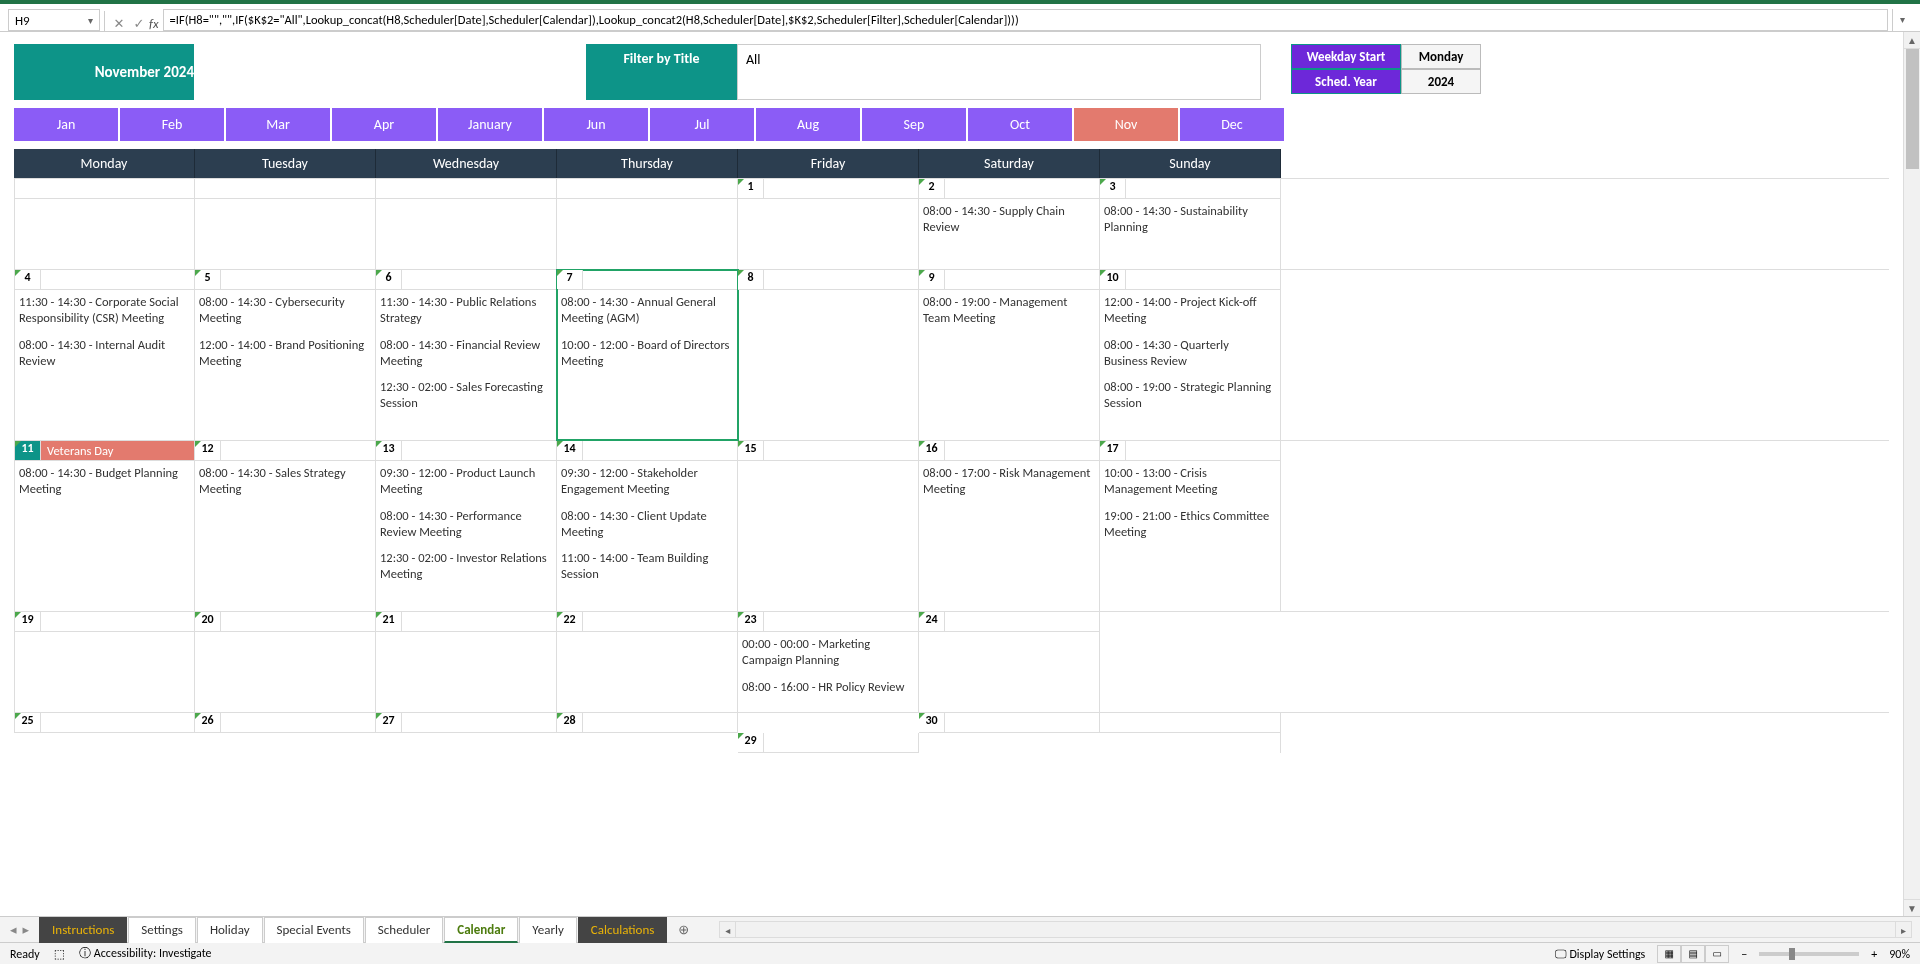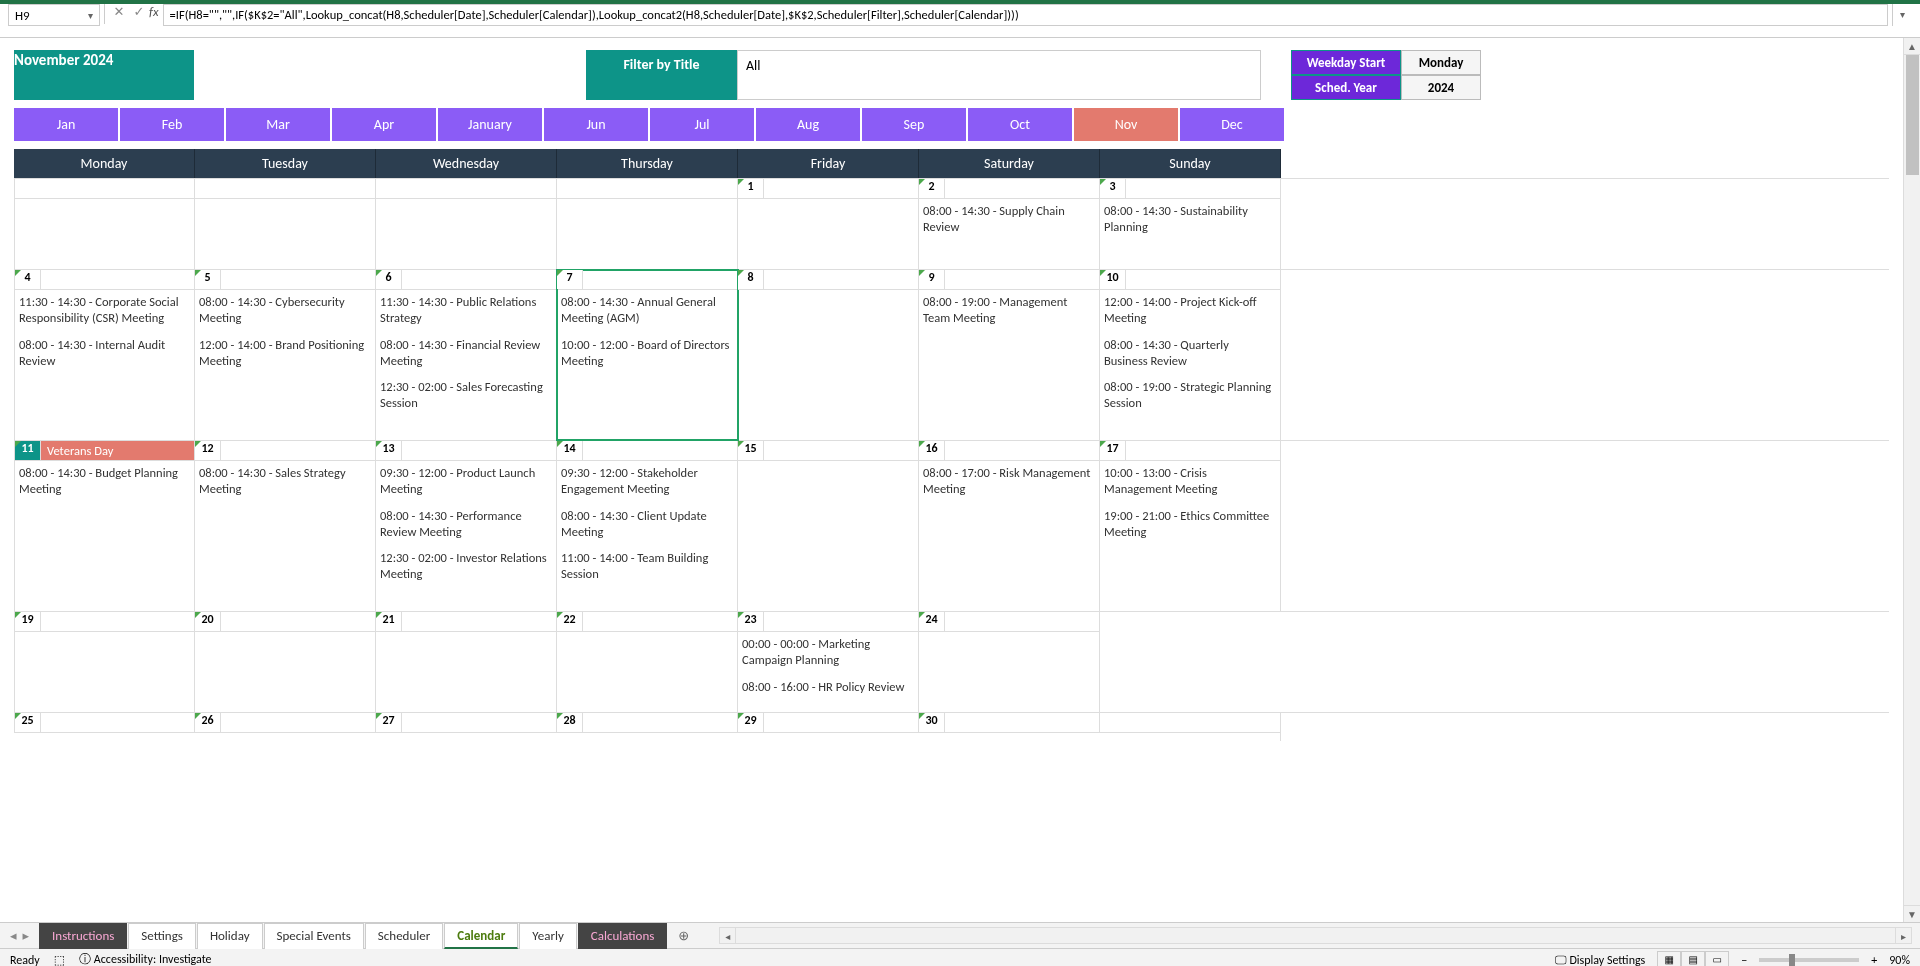--- a/index.html
+++ b/index.html
@@ -2,40 +2,40 @@
 <html><head>
 <meta charset="utf-8">
 <style>
 * { box-sizing: border-box; margin: 0; padding: 0; }
 body { font-family: Calibri, 'Segoe UI', Arial, sans-serif; font-size: 14px; background: #fff; overflow: hidden; }
 
 
 .top-border { height: 4px; background: #217346; }
 
 
-.formula-bar { height: 34px; display: flex; align-items: flex-start; border-bottom: 1px solid #ccc; background: #fff; padding: 0 8px; }
+.formula-bar { height: 28px; display: flex; align-items: flex-end; border-bottom: 1px solid #ccc; background: #fff; padding: 0 8px; }
 .name-box { width: 92px; height: 22px; border: 1px solid #ccc; padding: 2px 6px; display: flex; align-items: center; justify-content: space-between; font-size: 13px; }
 .name-box-arrow { font-size: 10px; color: #666; }
 .fb-sep { width: 1px; height: 20px; background: #ccc; margin: 0 4px; }
 .fb-icon { width: 20px; color: #888; text-align: center; font-size: 13px; cursor: default; }
 .fx-label { font-style: italic; color: #555; font-size: 13px; margin-right: 4px; }
 .formula-input { flex: 1; height: 22px; border: 1px solid #ccc; padding: 2px 6px; font-size: 12.5px; }
 .formula-expand { width: 20px; text-align: center; color: #666; font-size: 10px; border-left: 1px solid #ccc; height: 22px; line-height: 22px; margin-left: 4px; }
 
 
 .main-wrap { position: relative; height: calc(100vh - 4px - 30px - 26px - 22px); display: flex; }
 .content { flex: 1; overflow: hidden; position: relative; }
 .scrollbar-v { width: 17px; background: #f1f1f1; border-left: 1px solid #dcdcdc; position: relative; }
 .scroll-arrow { height: 17px; text-align: center; font-size: 10px; color: #666; line-height: 17px; background: #f1f1f1; border-bottom: 1px solid #dcdcdc; }
 .scroll-arrow.b { border-top: 1px solid #dcdcdc; border-bottom: none; position: absolute; bottom: 0; width: 100%; }
 .scroll-thumb-v { position: absolute; top: 17px; left: 2px; width: 13px; height: 120px; background: #c1c1c1; }
 
 
 .row-title { display: flex; padding: 12px 14px 8px 14px; gap: 0; align-items: stretch; }
-.title-pill { width: 180px; background: #0d9488; color: #fff; font-weight: 600; text-align: left; padding: 1px 0; font-size: 15px; }
+.title-pill { width: 180px; background: #0d9488; color: #fff; font-weight: 600; text-align: right; padding: 19px 0; font-size: 15px; }
 .filter-label { margin-left: 392px; width: 151px; background: #0d9488; color: #fff; font-weight: 600; text-align: center; padding: 6px 0; font-size: 14px; }
 .filter-value { flex: 1; border: 1px solid #ccc; padding: 6px 8px; font-size: 14px; max-width: 524px; }
 .side-panel { margin-left: 30px; }
 .side-row { display: flex; }
 .side-label { width: 110px; background: #6d28d9; color: #fff; font-weight: 600; text-align: center; padding: 4px 4px; font-size: 13px; border: 1px solid #0d9488; }
 .side-value { width: 80px; border: 1px solid #bbb; text-align: center; padding: 4px 4px; font-size: 13px; font-weight: 600; background: #f5f5f5; }
 
 
 .month-nav { display: flex; padding: 0 14px 8px 14px; gap: 2px; }
 .month-btn { width: 104px; background: #8b5cf6; color: #fff; text-align: center; padding: 8px 0; font-size: 14px; font-weight: 500; }
@@ -59,21 +59,21 @@
 .events { padding: 4px 6px 4px 4px; font-size: 12.5px; line-height: 1.3; color: #333; }
 .events p { margin-bottom: 10px; }
 .events p:last-child { margin-bottom: 0; }
 .cal-cell.selected { outline: 2px solid #21a366; outline-offset: -1px; }
 
 
 .sheet-tabs-row { height: 26px; display: flex; align-items: center; background: #f3f3f3; border-top: 1px solid #ccc; font-size: 13px; }
 .tab-nav { display: flex; gap: 6px; padding: 0 10px; color: #888; }
 .tab-nav span { cursor: default; }
 .sheet-tab { padding: 4px 12px; background: #fff; border: 1px solid #ccc; border-bottom: none; color: #333; margin-right: 1px; }
-.sheet-tab.dark { background: #444; color: #f9a8d4; border-color: #444; }
+.sheet-tab.dark { background: #444; color: #eab308; border-color: #444; }
 .sheet-tab.active { background: #fff; color: #4d7c0f; font-weight: 600; border-bottom: 2px solid #217346; }
 .tab-add { padding: 0 10px; color: #666; }
 .h-scroll { flex: 1; display: flex; align-items: center; margin-left: 20px; margin-right: 8px; }
 .h-scroll-arrow { width: 17px; height: 17px; text-align: center; line-height: 17px; font-size: 10px; color: #666; background: #f1f1f1; border: 1px solid #dcdcdc; }
 .h-scroll-track { flex: 1; height: 17px; background: #f1f1f1; border-top: 1px solid #dcdcdc; border-bottom: 1px solid #dcdcdc; }
 
 
 .status-bar { height: 22px; display: flex; align-items: center; background: #f3f3f3; border-top: 1px solid #ccc; font-size: 12px; padding: 0 10px; gap: 14px; }
 .status-right { margin-left: auto; display: flex; align-items: center; gap: 12px; }
 .view-btns { display: flex; gap: 0; }
@@ -390,21 +390,21 @@
               <div class="date-num">27</div>
               <div class="date-label"></div>
             </div>
           </div>
           <div class="cal-cell" style="height: 8px; overflow: hidden;">
             <div class="date-bar">
               <div class="date-num">28</div>
               <div class="date-label"></div>
             </div>
           </div>
-          <div class="cal-cell" style="height: 8px; overflow: hidden;">
+          <div class="cal-cell" style="height: 8px; overflow: hidden; margin-top: 20px;">
             <div class="date-bar">
               <div class="date-num">29</div>
               <div class="date-label"></div>
             </div>
           </div>
           <div class="cal-cell" style="height: 8px; overflow: hidden;">
             <div class="date-bar">
               <div class="date-num">30</div>
               <div class="date-label"></div>
             </div>

